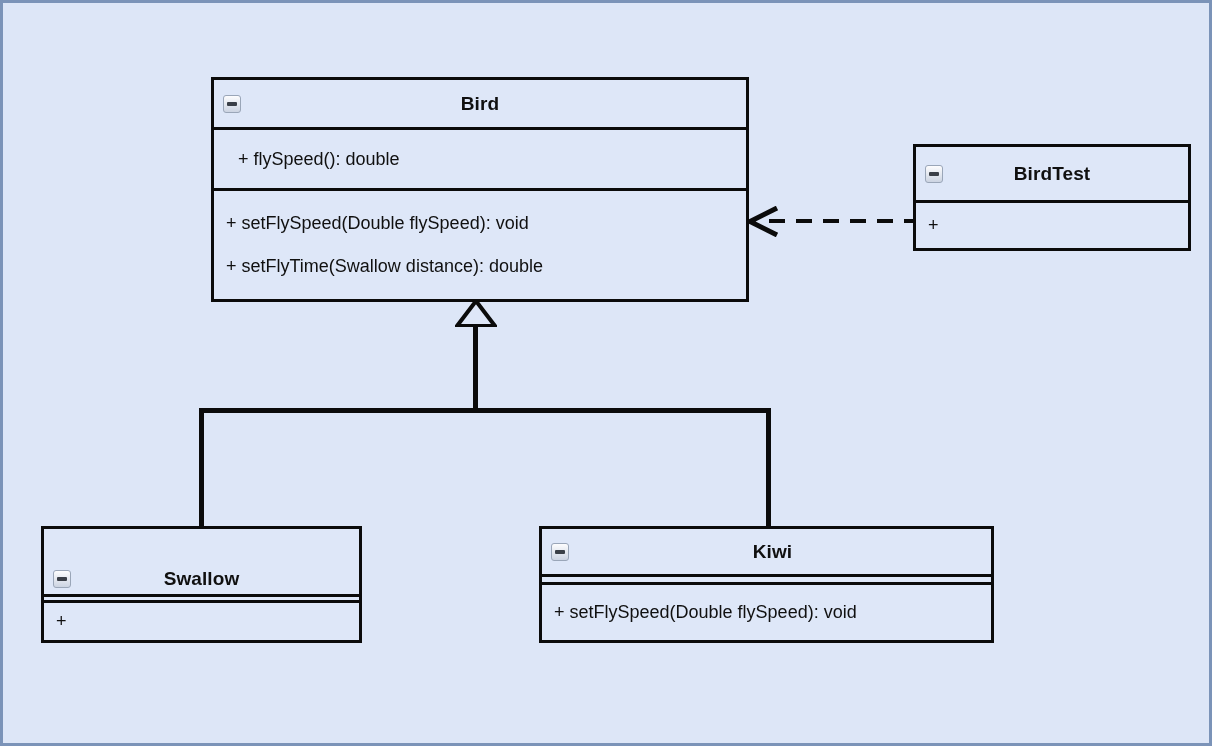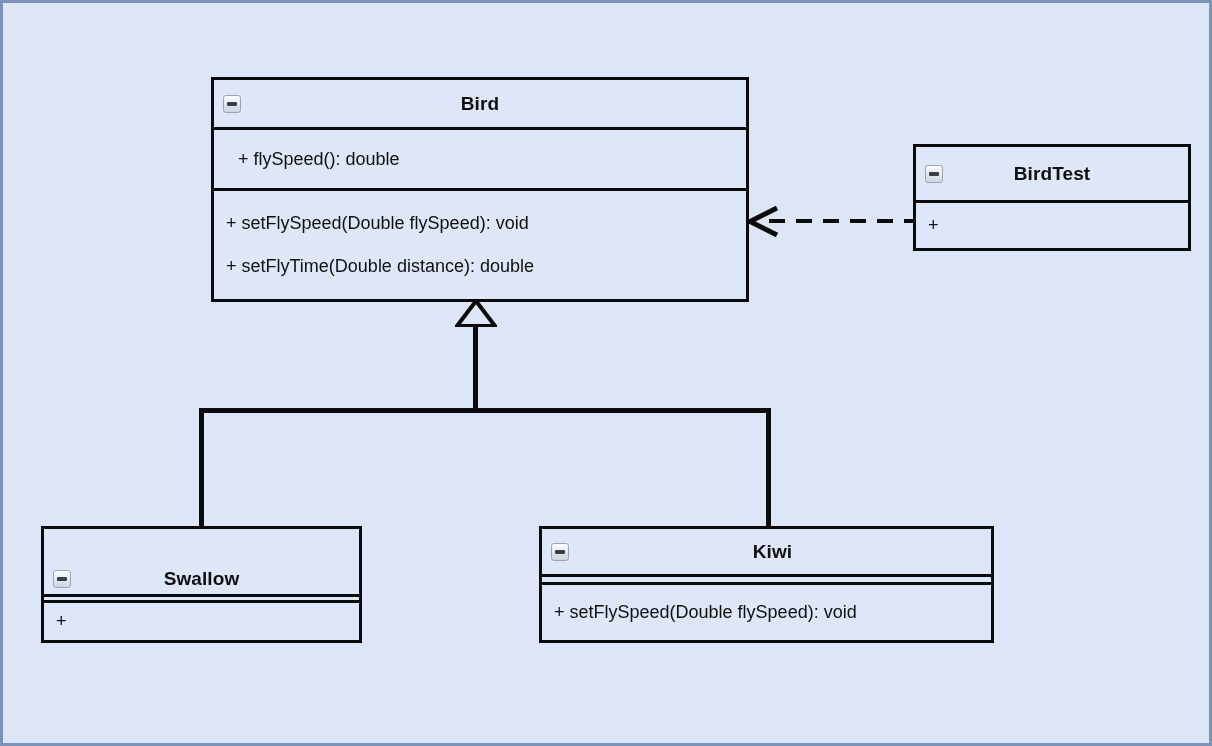--- a/index.html
+++ b/index.html
@@ -176,21 +176,21 @@
   <div class="uml-class" id="bird">
     <div class="cls-title">
       <span class="collapse-icon"></span>
       <span class="cls-title-text">Bird</span>
     </div>
     <div class="cls-compartment comp-ops1">
       <div class="member">+ flySpeed(): double</div>
     </div>
     <div class="cls-compartment comp-ops2">
       <div class="member">+ setFlySpeed(Double flySpeed): void</div>
-      <div class="member">+ setFlyTime(Double distance): double</div>
+      <div class="member">+ setFlyTime(Swallow distance): double</div>
     </div>
   </div>
 
   <div class="uml-class" id="birdtest">
     <div class="cls-title">
       <span class="collapse-icon"></span>
       <span class="cls-title-text">BirdTest</span>
     </div>
     <div class="cls-compartment comp-ops">
       <div class="member">+</div>

